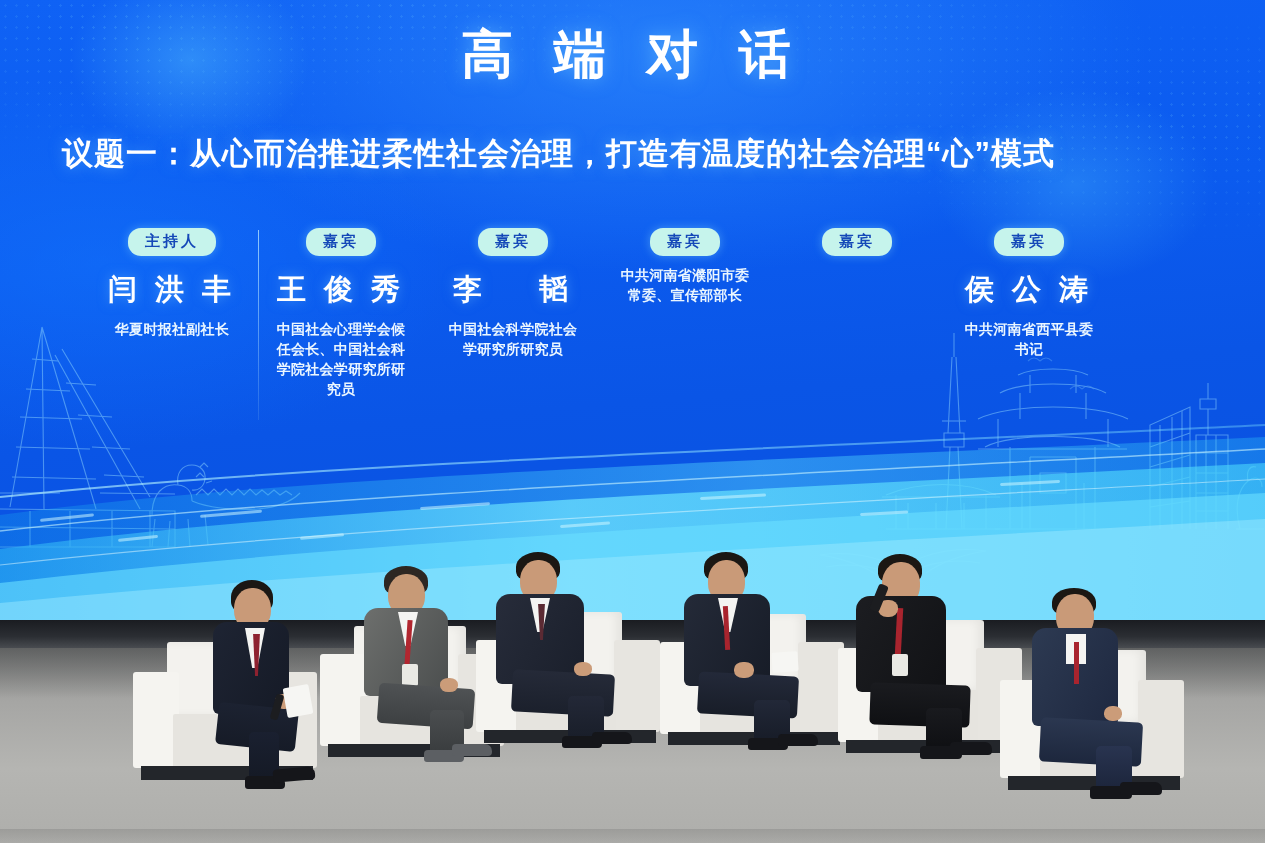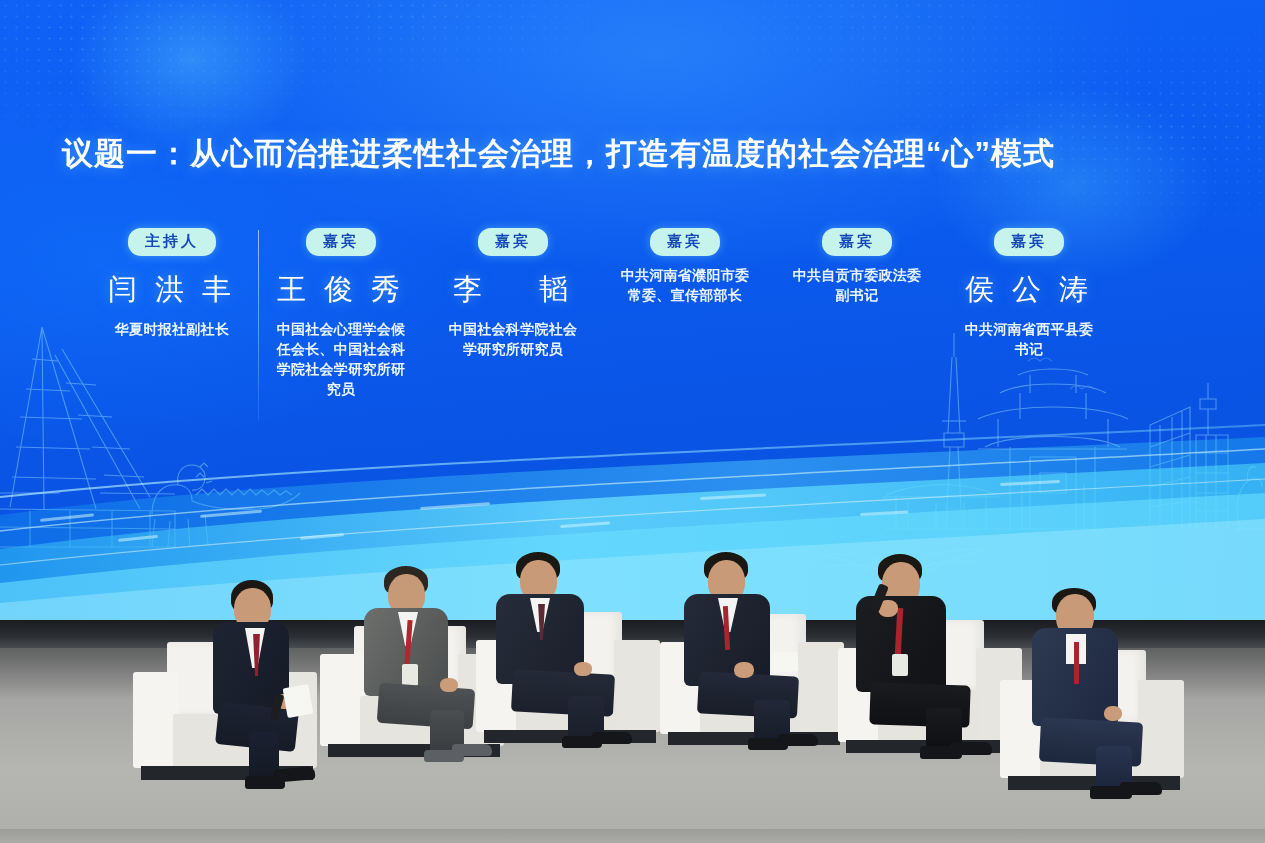--- a/index.html
+++ b/index.html
@@ -71,21 +71,21 @@
     background:linear-gradient(180deg, rgba(190,235,255,.75), rgba(190,235,255,.12));
   }
   .gap { width:26px; }
 
   .role-badge {
     display:inline-block; padding:4px 17px 5px; border-radius:13px;
     background:#c6f4ec; color:#1448b8; font-size:15px; font-weight:bold; letter-spacing:3px;
     box-shadow:0 0 10px rgba(160,245,255,.35);
   }
   .p-name {
-    margin-top:14px; font-size:29px; font-weight:normal; color:#ffffff; letter-spacing:5px;
+    margin-top:14px; font-size:29px; font-weight:bold; color:#ffffff; letter-spacing:5px;
     text-shadow:0 0 12px rgba(130,210,255,.5); white-space:pre;
   }
   .p-title {
     margin-top:10px; font-size:14px; font-weight:bold; color:#eaf6ff; line-height:1.42;
     letter-spacing:.3px; padding:0 6px;
   }
   .p-title.narrow { padding:0 10px; }
 
   .venue {
     position:absolute; top:463px; left:0; width:1265px; text-align:center;
@@ -262,20 +262,21 @@
           <rect x="420" y="110" width="70" height="3" rx="1.5" transform="rotate(-4 420 110)"></rect>
           <rect x="560" y="128" width="50" height="3" rx="1.5" transform="rotate(-4 560 128)"></rect>
           <rect x="700" y="100" width="66" height="3" rx="1.5" transform="rotate(-3 700 100)"></rect>
           <rect x="860" y="116" width="48" height="3" rx="1.5" transform="rotate(-3 860 116)"></rect>
           <rect x="1000" y="86" width="60" height="3" rx="1.5" transform="rotate(-3 1000 86)"></rect>
         </g>
       </svg>
     </div>
 
     <div class="led-content">
+      <div class="main-title">高 端 对 话</div>
       <div class="sub-title">议题一：从心而治推进柔性社会治理，打造有温度的社会治理“心”模式</div>
 
       <div class="people">
 
         <div class="person host">
           <span class="role-badge">主持人</span>
           <div class="p-name">闫 洪 丰</div>
           <div class="p-title narrow">华夏时报社副社长</div>
         </div>
 
@@ -299,21 +300,20 @@
 
         <div class="person">
           <span class="role-badge">嘉宾</span>
           <div class="p-title">中共河南省濮阳市委常委、宣传部部长</div>
         </div>
 
         <div class="gap"></div>
 
         <div class="person">
           <span class="role-badge">嘉宾</span>
-          <div class="p-title">中共自贡市委政法委副书记</div>
         </div>
 
         <div class="gap"></div>
 
         <div class="person">
           <span class="role-badge">嘉宾</span>
           <div class="p-name">侯 公 涛</div>
           <div class="p-title">中共河南省西平县委书记</div>
         </div>
 

